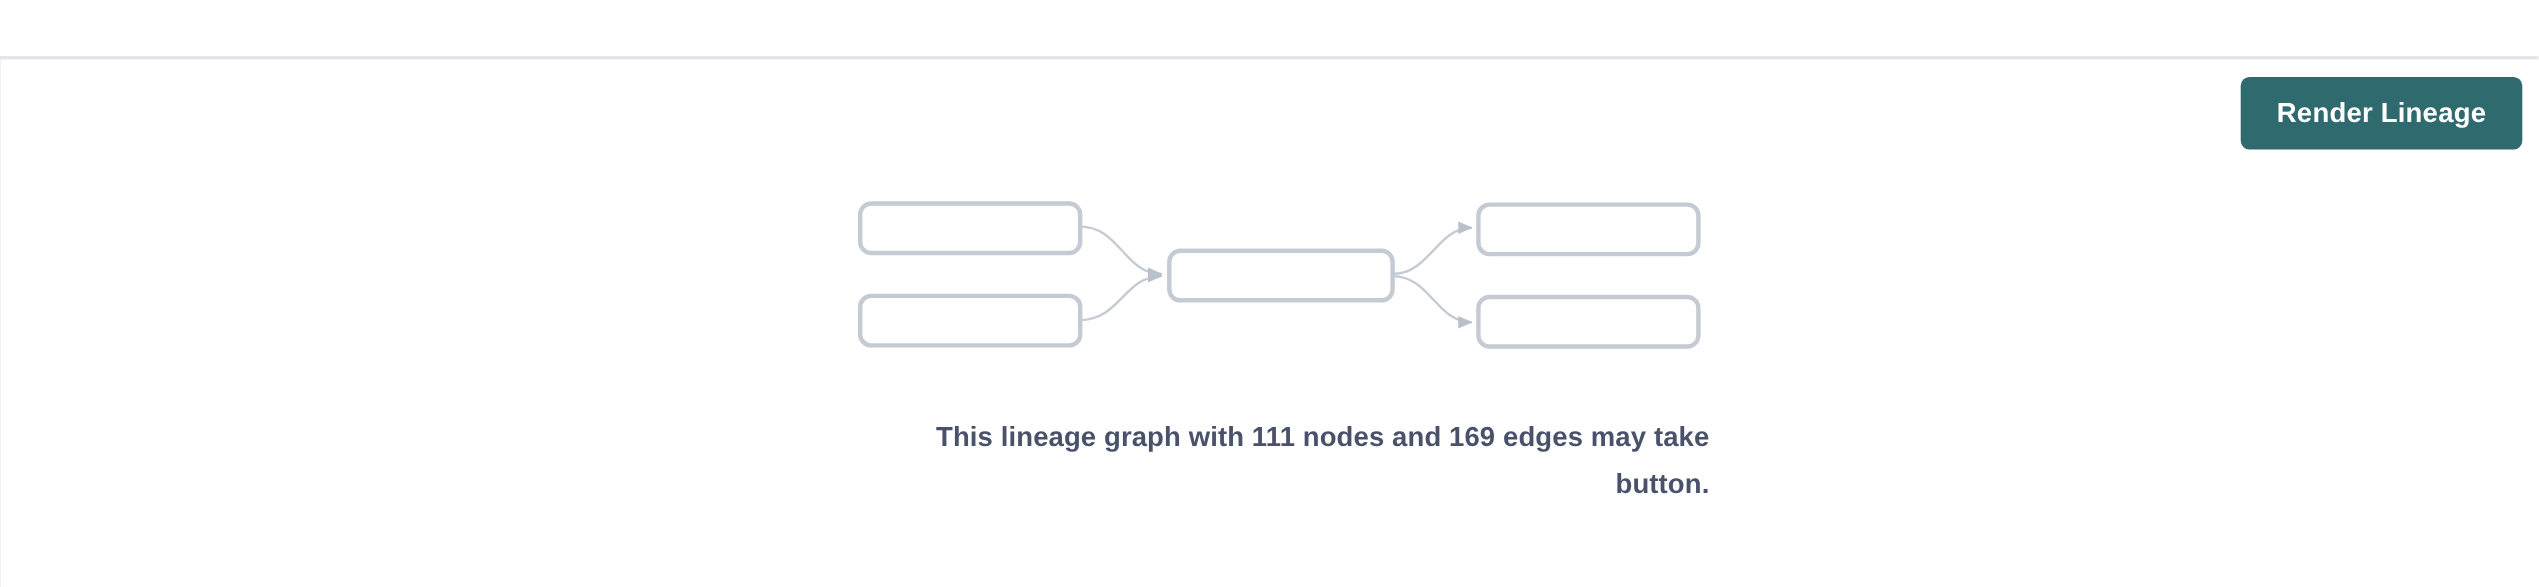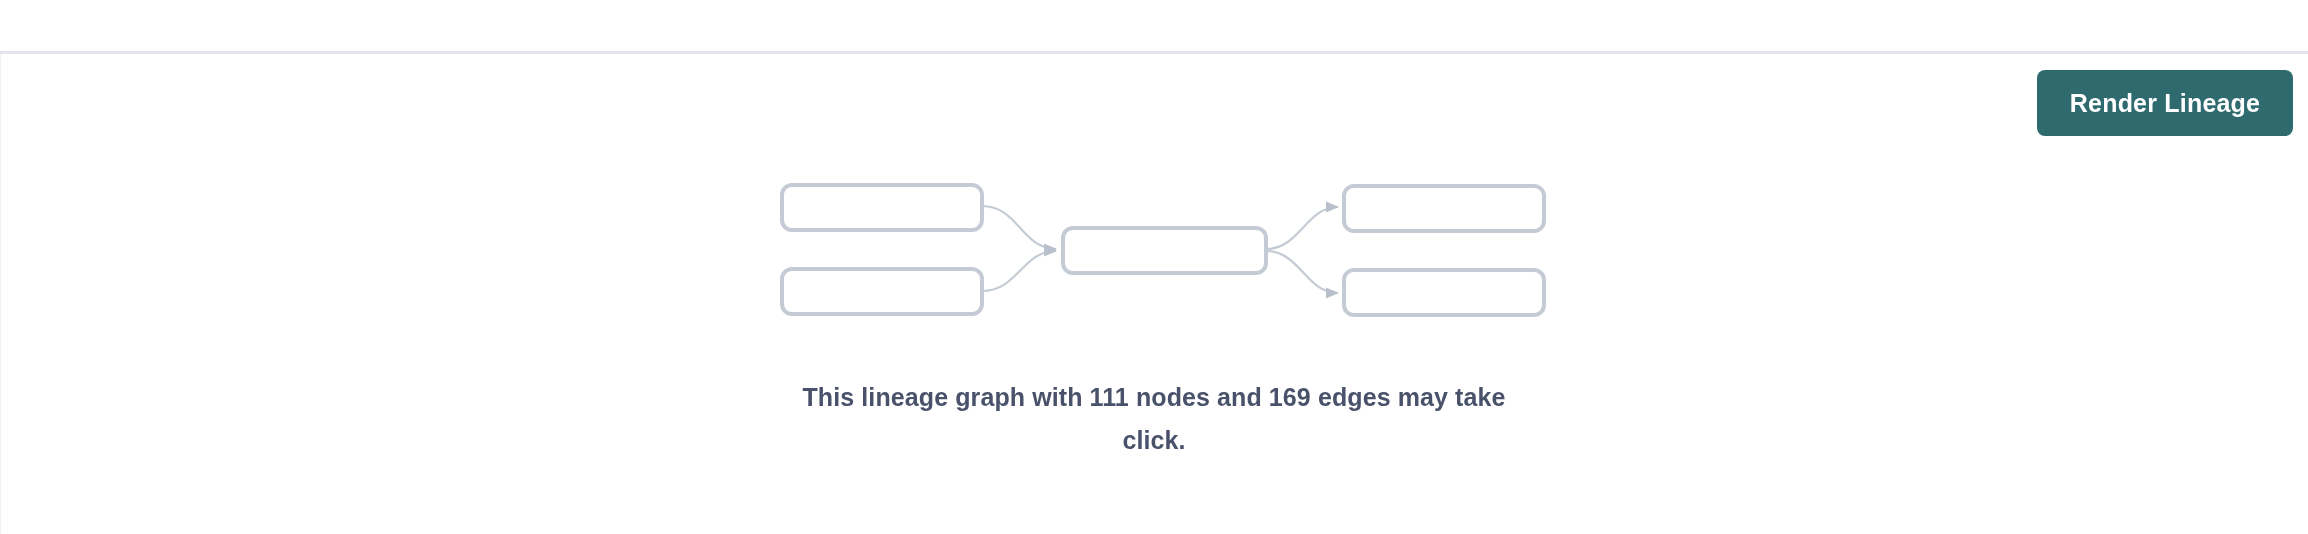--- a/index.html
+++ b/index.html
@@ -89,21 +89,21 @@
   .edge-head {
     fill: #b9c0cb;
   }
 
   
   .lineage-message {
     position: absolute;
     left: 754px;
     top: 328px;
     width: 800px;
-    text-align: center;
+    text-align: right;
     color: #49526a;
     font-family: "Liberation Sans", sans-serif;
     font-size: 25px;
     font-weight: bold;
     line-height: 43px;
     letter-spacing: 0.1px;
   }
   .lineage-message .line {
     display: block;
   }
@@ -135,16 +135,16 @@
       <rect class="node-rect" x="22" y="12" width="200" height="45" rx="10" ry="10"></rect>
       <rect class="node-rect" x="22" y="96" width="200" height="45" rx="10" ry="10"></rect>
       <rect class="node-rect" x="303" y="55" width="203" height="45" rx="10" ry="10"></rect>
       <rect class="node-rect" x="584" y="13" width="200" height="45" rx="10" ry="10"></rect>
       <rect class="node-rect" x="584" y="97" width="200" height="45" rx="10" ry="10"></rect>
     </svg>
   </div>
 
   <div class="lineage-message">
     <span class="line">This lineage graph with 111 nodes and 169 edges may take</span>
-    <span class="line">click.</span>
+    <span class="line">button.</span>
   </div>
 
 </div>
 
 </body></html>

